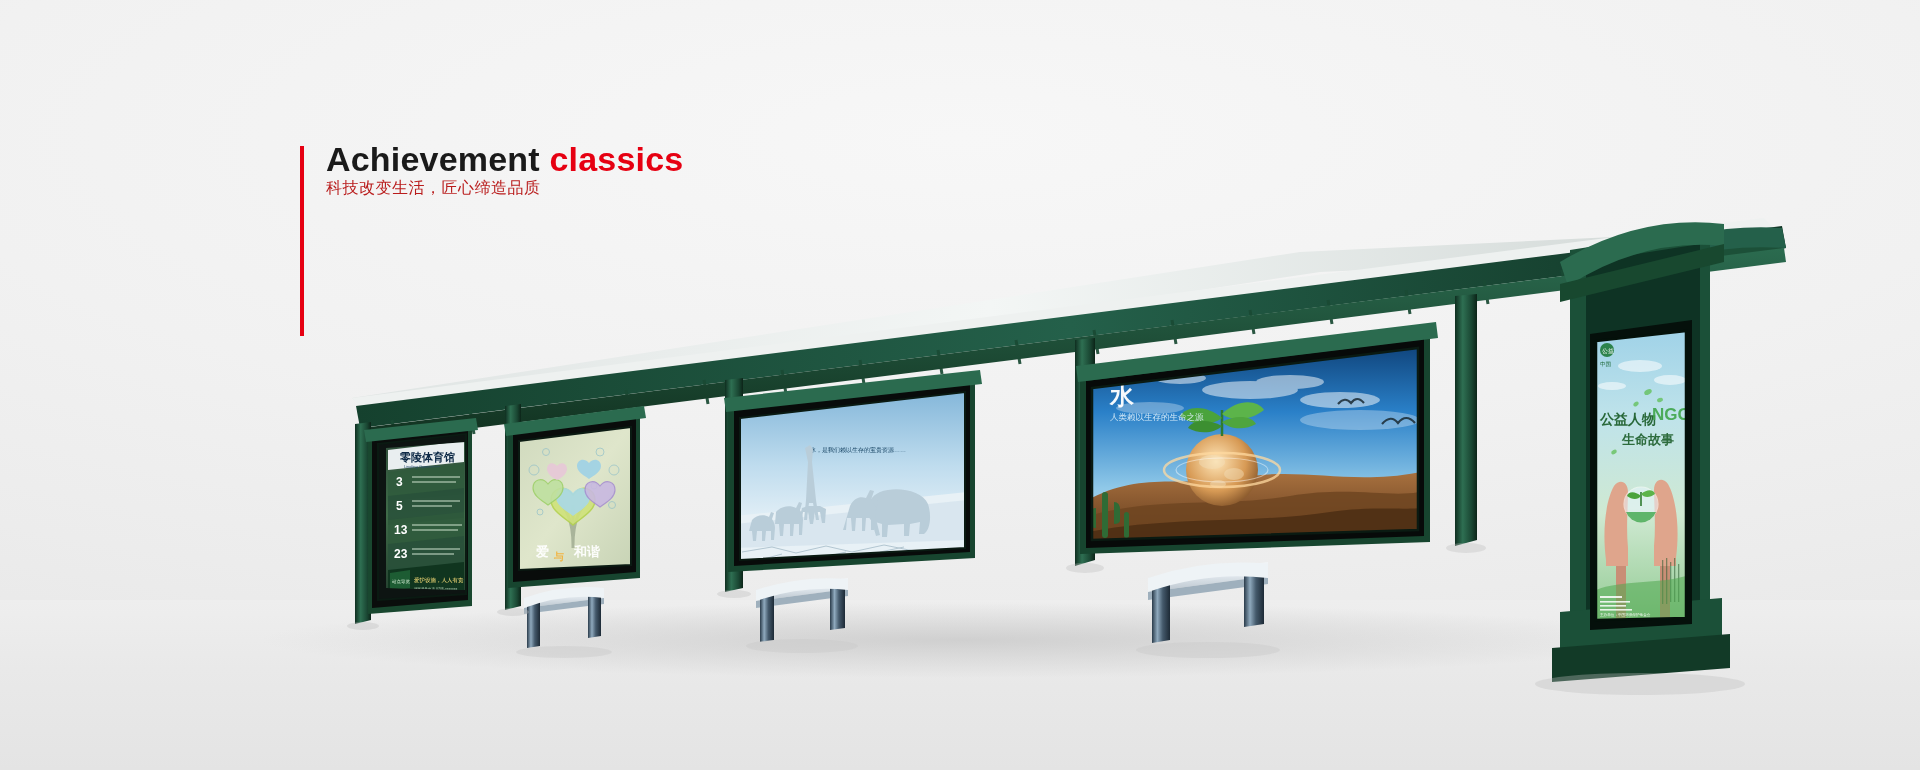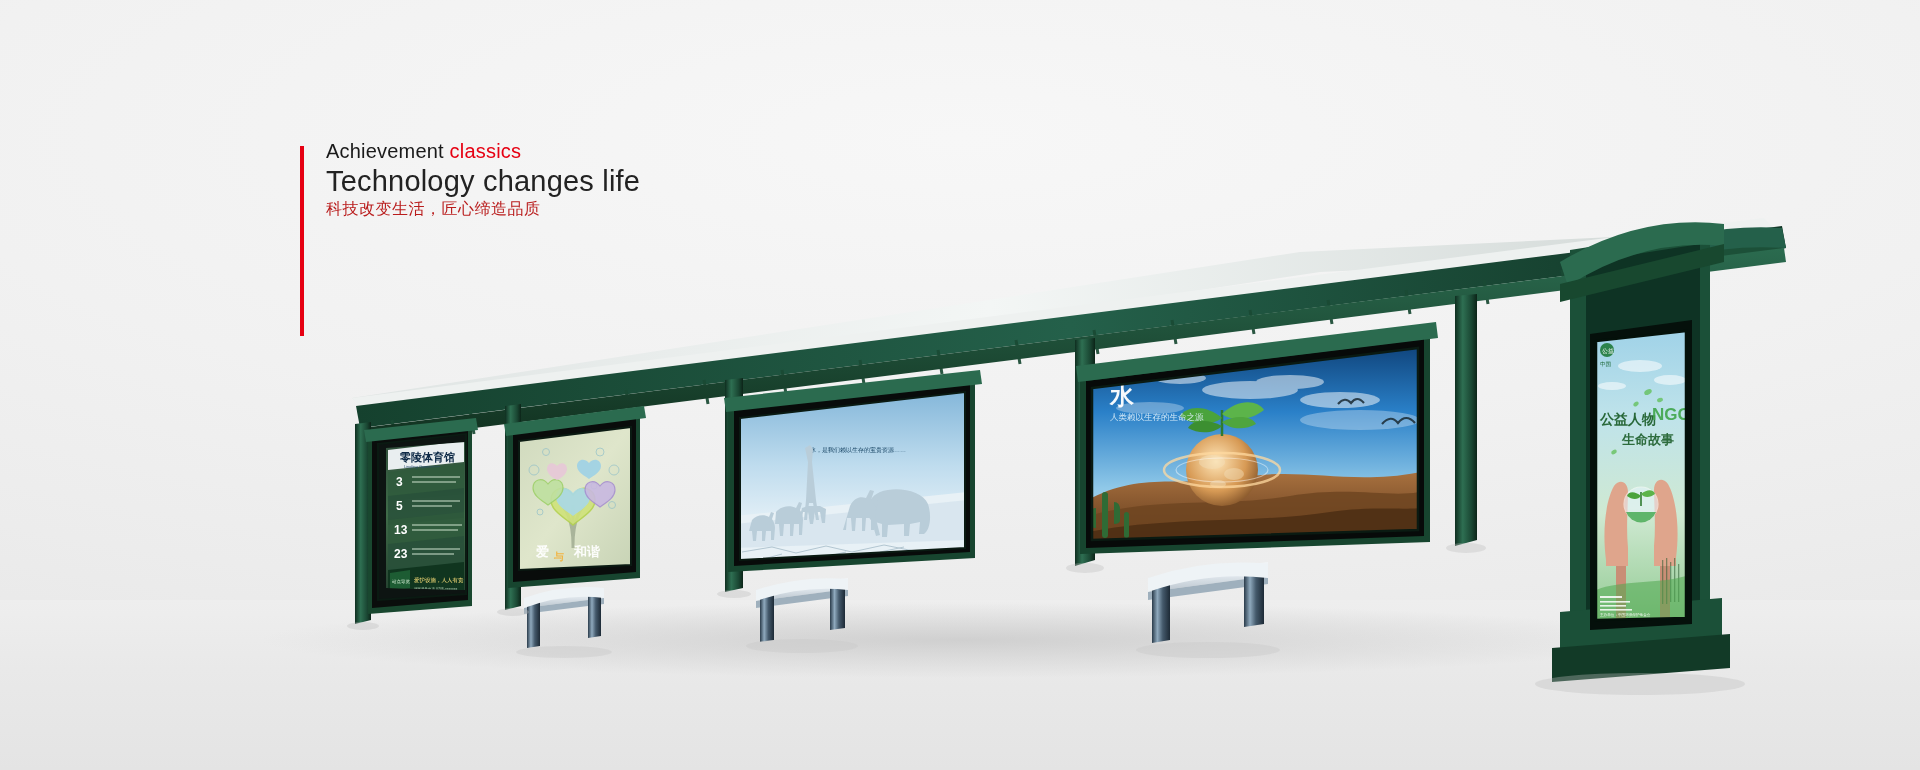--- a/index.html
+++ b/index.html
@@ -20,21 +20,21 @@
     position:absolute;left:0;right:0;top:600px;height:170px;
     background:linear-gradient(180deg,#eeeeee 0%,#e9e9e9 40%,#e4e4e4 100%);
   }
 
   
   #copy{position:absolute;left:300px;top:140px;width:560px;}
   #copy .redbar{
     position:absolute;left:0;top:6px;width:4px;height:190px;background:#e60012;
   }
   #copy .lines{padding-left:26px;}
-  .l1{font-size:20px;font-weight:normal;color:#1a1a1a;letter-spacing:.2px;line-height:1.12;}
+  .l1{font-size:34px;font-weight:bold;color:#1a1a1a;letter-spacing:.2px;line-height:1.12;}
   .l1 .accent{color:#e60012;}
   .l2{font-size:29px;font-weight:400;color:#222;line-height:1.2;margin-top:2px;letter-spacing:.2px;}
   .l3{font-size:30px;color:#1a1a1a;line-height:1.25;margin-top:16px;letter-spacing:1px;}
   .l4{font-size:16px;color:#b91c1c;letter-spacing:.5px;}
 
   
   #shelter{position:absolute;left:0;top:0;width:1920px;height:770px;}
   svg{display:block;}
 
   .panel-label{font-family:"Liberation Sans",sans-serif;}
@@ -42,21 +42,20 @@
 </head>
 <body>
 
 <div id="stage"></div>
 <div id="floor"></div>
 
 <div id="copy">
   <div class="redbar"></div>
   <div class="lines">
     <div class="l1"><span>Achievement </span><span class="accent">classics</span></div>
-    <div class="l2">Technology changes life</div>
     <div class="l4">科技改变生活，匠心缔造品质</div>
   </div>
 </div>
 
 <div id="shelter">
 <svg width="1920" height="770" viewBox="0 0 1920 770" xmlns="http://www.w3.org/2000/svg">
   <defs>
     <linearGradient id="roofTop" x1="0" y1="0" x2="1" y2="0">
       <stop offset="0" stop-color="#dfe4e3"></stop>
       <stop offset="0.45" stop-color="#f3f6f5"></stop>

